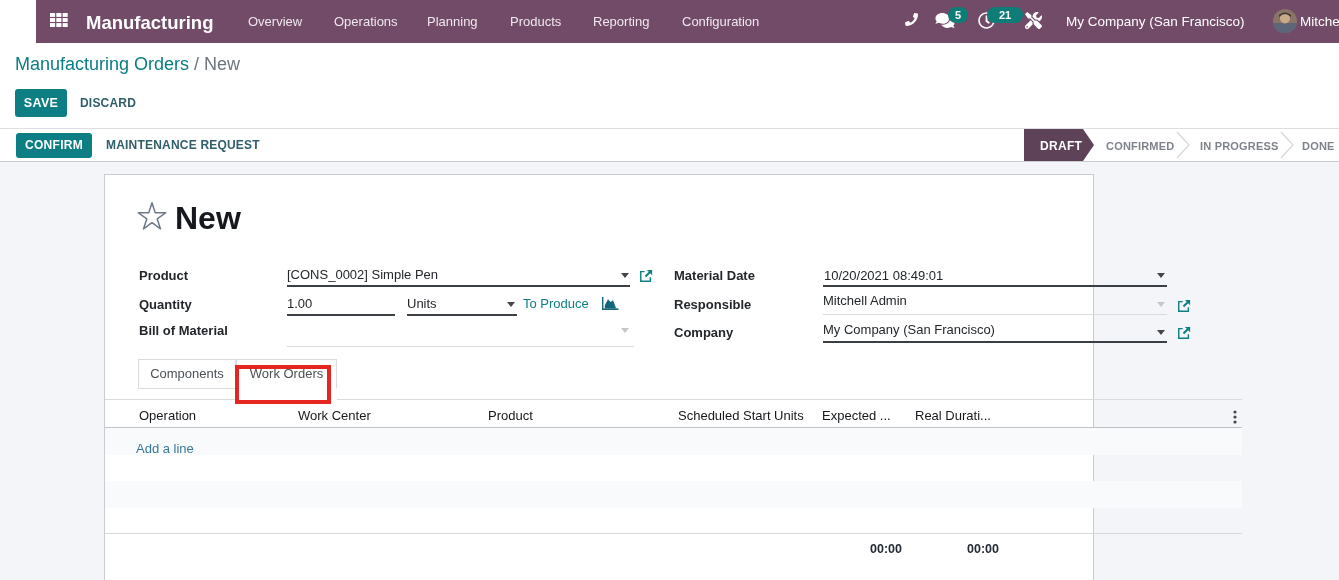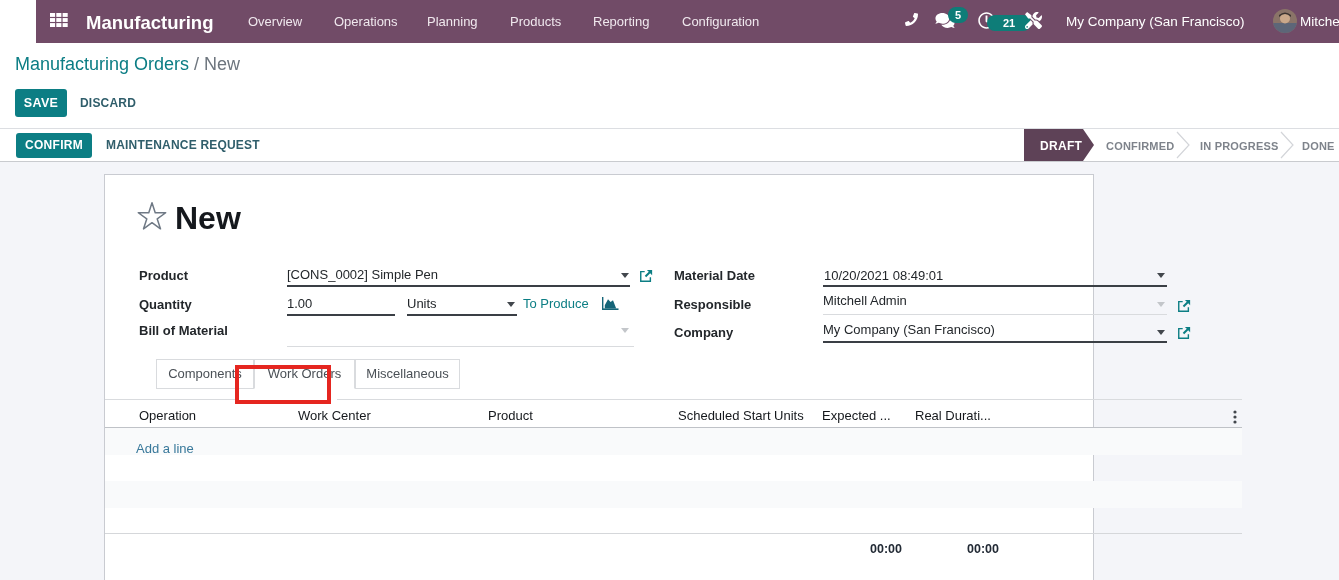--- a/index.html
+++ b/index.html
@@ -43,21 +43,21 @@
   .teal { color:#0c7e84; }
   .uline-d { position:absolute; height:2px; background:#3a3f45; }
   .uline-l { position:absolute; height:1px; background:#d9dbde; }
   .caret-d { position:absolute; width:0; height:0; border-left:4.5px solid transparent;
              border-right:4.5px solid transparent; border-top:5px solid #42474d; }
   .caret-l { position:absolute; width:0; height:0; border-left:4.5px solid transparent;
              border-right:4.5px solid transparent; border-top:5px solid #c3c6ca; }
 
   
   .tab { position:absolute; top:184px; height:30px; background:#fff; border:1px solid #d9dbde;
-         font-size:13px; color:#4a5056; text-align:center; line-height:28px;margin-left:18px; }
+         font-size:13px; color:#4a5056; text-align:center; line-height:28px; }
   #tabline { position:absolute; top:224px; left:0; width:1137px; height:1px; background:#d9dbde; }
   #redbox { position:absolute; left:130px; top:190px; width:96px; height:39px; border:4px solid #e52620; background:transparent; z-index:5; }
 
   
   .th { position:absolute; top:233px; font-size:13px; font-weight:normal; color:#15181c; white-space:nowrap; }
   #thead-border { position:absolute; top:252px; left:0; width:1137px; height:1px; background:#bfc2c7; }
   .rowstripe { position:absolute; left:0; width:1137px; background:#f9fafb; }
   #addline { position:absolute; left:31px; top:266px; font-size:13px; color:#38789a; }
   #tbl-bottom { position:absolute; top:358px; left:0; width:1137px; height:1px; background:#d5d7da; }
   .total { position:absolute; top:367px; font-size:12.5px; font-weight:bold; color:#222a35; text-align:right; }
@@ -93,21 +93,21 @@
     </svg>
 
     <svg class="abs" style="left:899px;top:12px" width="20" height="17" viewBox="0 0 576 512">
       <path fill="#fff" d="M416 192c0-88.4-93.1-160-208-160S0 103.6 0 192c0 34.3 14.1 65.9 38 92-13.4 30.2-35.5 54.2-35.8 54.5-2.2 2.3-2.8 5.7-1.5 8.7S4.8 352 8 352c36.6 0 66.9-12.3 88.7-25 32.2 15.7 70.3 25 111.3 25 114.9 0 208-71.6 208-160zm122 220c23.9-26 38-57.7 38-92 0-66.9-53.5-124.2-129.3-148.1.9 6.6 1.3 13.3 1.3 20.1 0 105.9-107.7 192-240 192-10.8 0-21.3-.8-31.7-1.9C207.8 439.6 281.8 480 368 480c41 0 79.1-9.2 111.3-25 21.8 12.7 52.1 25 88.7 25 3.2 0 6.1-1.9 7.3-4.8 1.3-2.9.7-6.3-1.5-8.7-.3-.3-22.4-24.2-35.8-54.5z"></path>
     </svg>
     <div class="badge" style="left:912px;top:7px;width:20px;height:16px;line-height:16px;">5</div>
 
     <svg class="abs" style="left:942px;top:12px" width="17" height="17" viewBox="0 0 512 512">
       <path fill="#fff" d="M256 8C119 8 8 119 8 256s111 248 248 248 248-111 248-248S393 8 256 8zm0 448c-110.5 0-200-89.5-200-200S145.5 56 256 56s200 89.5 200 200-89.5 200-200 200zm61.8-104.4l-84.9-61.7c-3.1-2.3-4.9-5.9-4.9-9.7V116c0-6.6 5.4-12 12-12h32c6.6 0 12 5.4 12 12v141.7l66.8 48.6c5.4 3.9 6.5 11.4 2.6 16.8L334.6 349c-3.9 5.3-11.4 6.5-16.8 2.6z"></path>
     </svg>
-    <div class="badge" style="left:951px;top:15px;width:44px;height:16px;line-height:16px;">21</div>
+    <div class="badge" style="left:951px;top:7px;width:36px;height:16px;line-height:16px;">21</div>
 
     <svg class="abs" style="left:989px;top:12px" width="17" height="17" viewBox="0 0 512 512">
       <path fill="#fff" d="M501.1 395.7L384 278.6c-23.1-23.1-57.6-27.6-85.4-13.9L192 158.1V96L64 0 0 64l96 128h62.1l106.6 106.6c-13.6 27.8-9.2 62.3 13.9 85.4l117.1 117.1c14.6 14.6 38.2 14.6 52.7 0l52.7-52.7c14.5-14.6 14.5-38.2 0-52.7zM331.7 225c28.3 0 54.9 11 74.9 31l19.4 19.4c15.8-6.9 30.8-16.5 43.8-29.5 37.1-37.1 49.7-89.3 37.9-136.7-2.2-9-13.5-12.1-20.1-5.5l-74.4 74.4-67.9-11.3L334 98.9l74.4-74.4c6.6-6.6 3.4-17.9-5.7-20.2-47.4-11.7-99.6.9-136.6 37.9-28.5 28.5-41.9 66.1-41.2 103.6l82.1 82.1c8.1-1.9 16.5-2.9 24.7-2.9zm-103.9 82l-56.7-56.7L18.7 402.8c-25 25-25 65.5 0 90.5s65.5 25 90.5 0l123.6-123.6c-7.6-19.9-9.9-41.6-5-62.7zM64 472c-13.2 0-24-10.8-24-24 0-13.3 10.7-24 24-24s24 10.7 24 24c0 13.2-10.7 24-24 24z"></path>
     </svg>
     <div class="navitem" style="left:1030px;top:14px;font-size:13.5px;color:#fff">My Company (San Francisco)</div>
 
     <svg class="abs" style="left:1237px;top:9px" width="24" height="24" viewBox="0 0 24 24">
       <defs>
           <clipPath id="avc">
             <circle cx="12" cy="12" r="12"></circle>
@@ -202,21 +202,20 @@
       <div class="val" style="left:718px;top:147px">My Company (San Francisco)</div>
       <div class="uline-d" style="left:718px;top:166px;width:344px"></div>
       <div class="caret-d" style="left:1052px;top:155px"></div>
       <svg class="abs" style="left:1072px;top:151px" width="14" height="14" viewBox="0 0 16 16">
         <path fill="none" stroke="#0c7e84" stroke-width="1.6" d="M13 9.5V14H2V3h4.5"></path>
         <path fill="#0c7e84" d="M9 1h6v6l-2.2-2.2L8.2 9.4 6.6 7.8l4.6-4.6z"></path>
       </svg>
 
       <div class="tab" style="left:33px;width:98px;">Components</div>
       <div class="tab" style="left:131px;width:101px;border-bottom-color:#fff;">Work Orders</div>
-      <div class="tab" style="left:232px;width:105px;">Miscellaneous</div>
       <div id="tabline"></div>
       <div class="abs" style="left:131px;top:224px;width:101px;height:1px;background:#fff;"></div>
       <div id="redbox"></div>
 
       <div class="th" style="left:34px">Operation</div>
       <div class="th" style="left:193px">Work Center</div>
       <div class="th" style="left:383px">Product</div>
       <div class="th" style="left:573px">Scheduled Start Units</div>
       <div class="th" style="left:717px">Expected ...</div>
       <div class="th" style="left:810px">Real Durati...</div>

